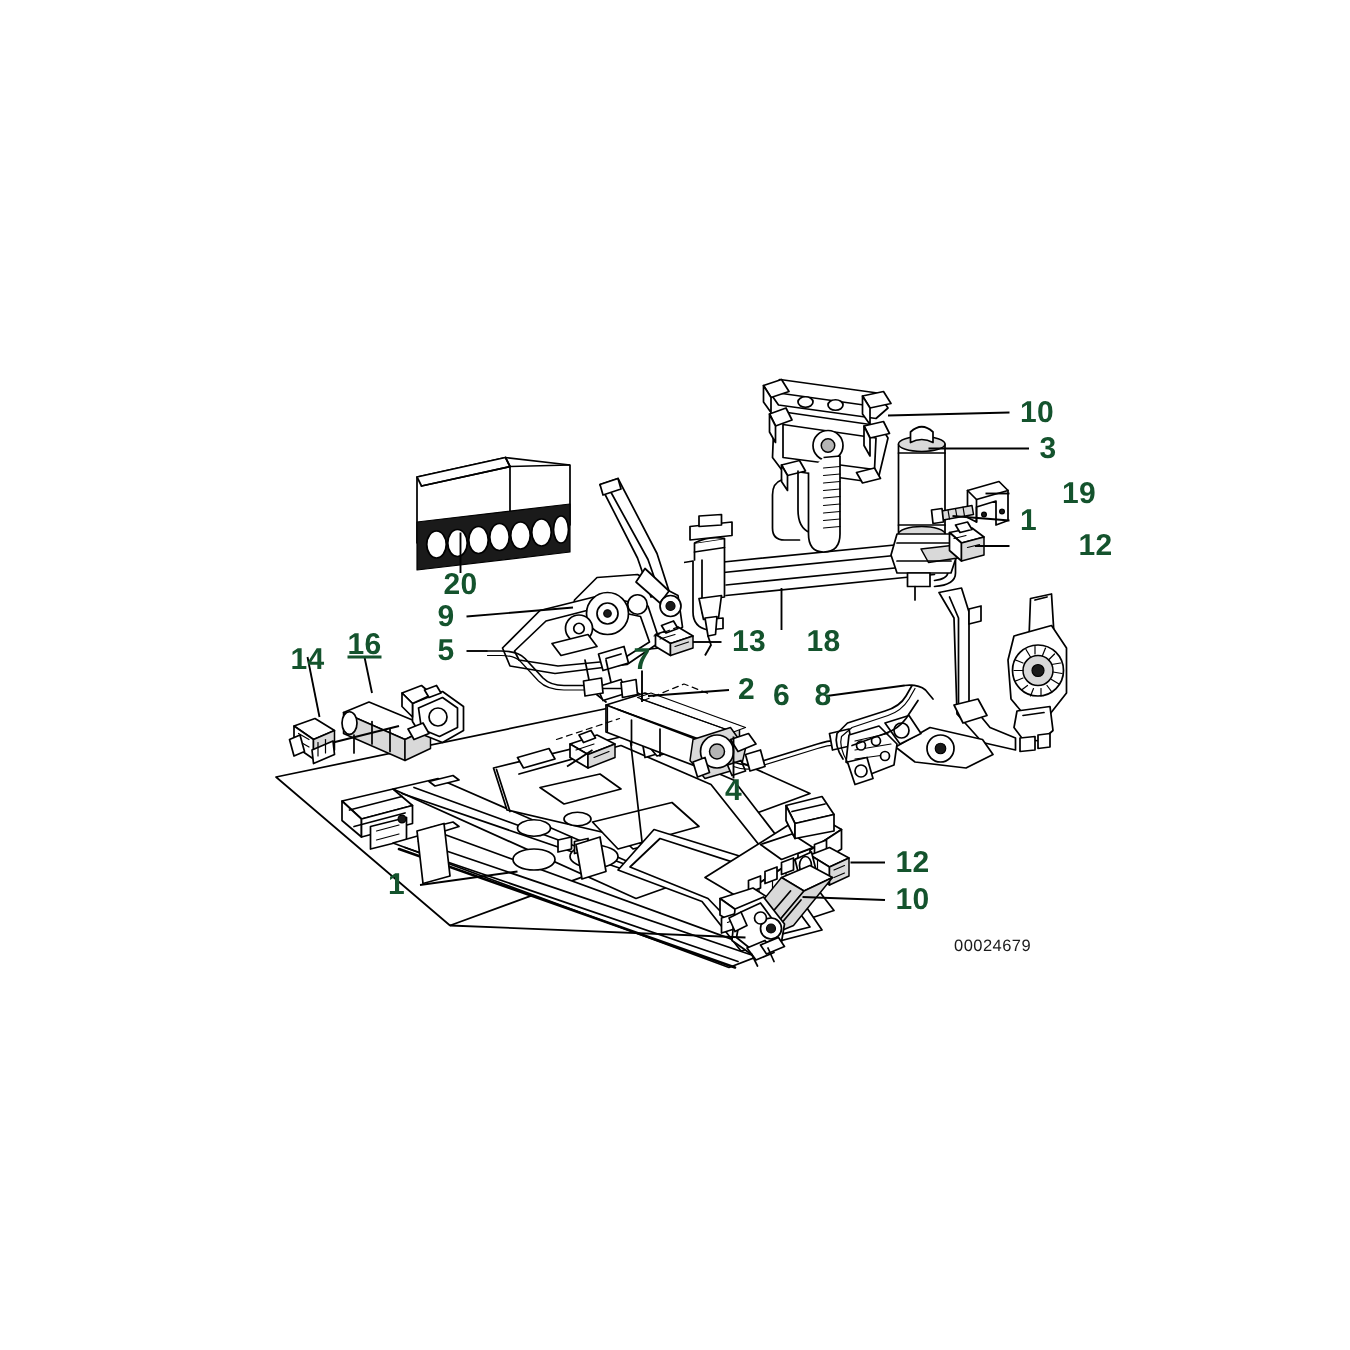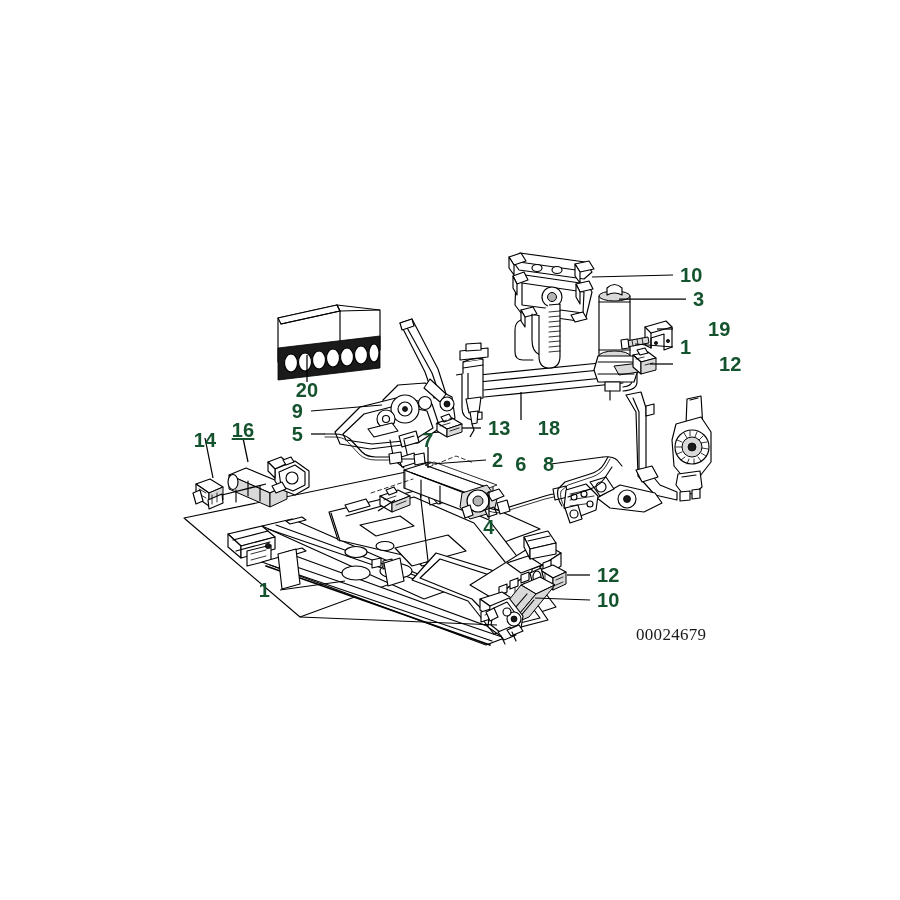--- a/index.html
+++ b/index.html
@@ -41,22 +41,22 @@
   .callout-label.anchor-start {
     transform: translate(0, -50%);
   }
   .callout-label.anchor-mid {
     transform: translate(-50%, -50%);
   }
   #diagram-id {
     position: absolute;
     left: 636px;
     top: 625px;
-    font-family: Liberation Serif, serif;
-    font-size: 17px;
+    font-family: Liberation Sans, sans-serif;
+    font-size: 11px;
     font-weight: normal;
     color: #1a1a1a;
     letter-spacing: 0.3px;
   }
 </style>
 </head>
 <body>
 
 <div id="page">
 

